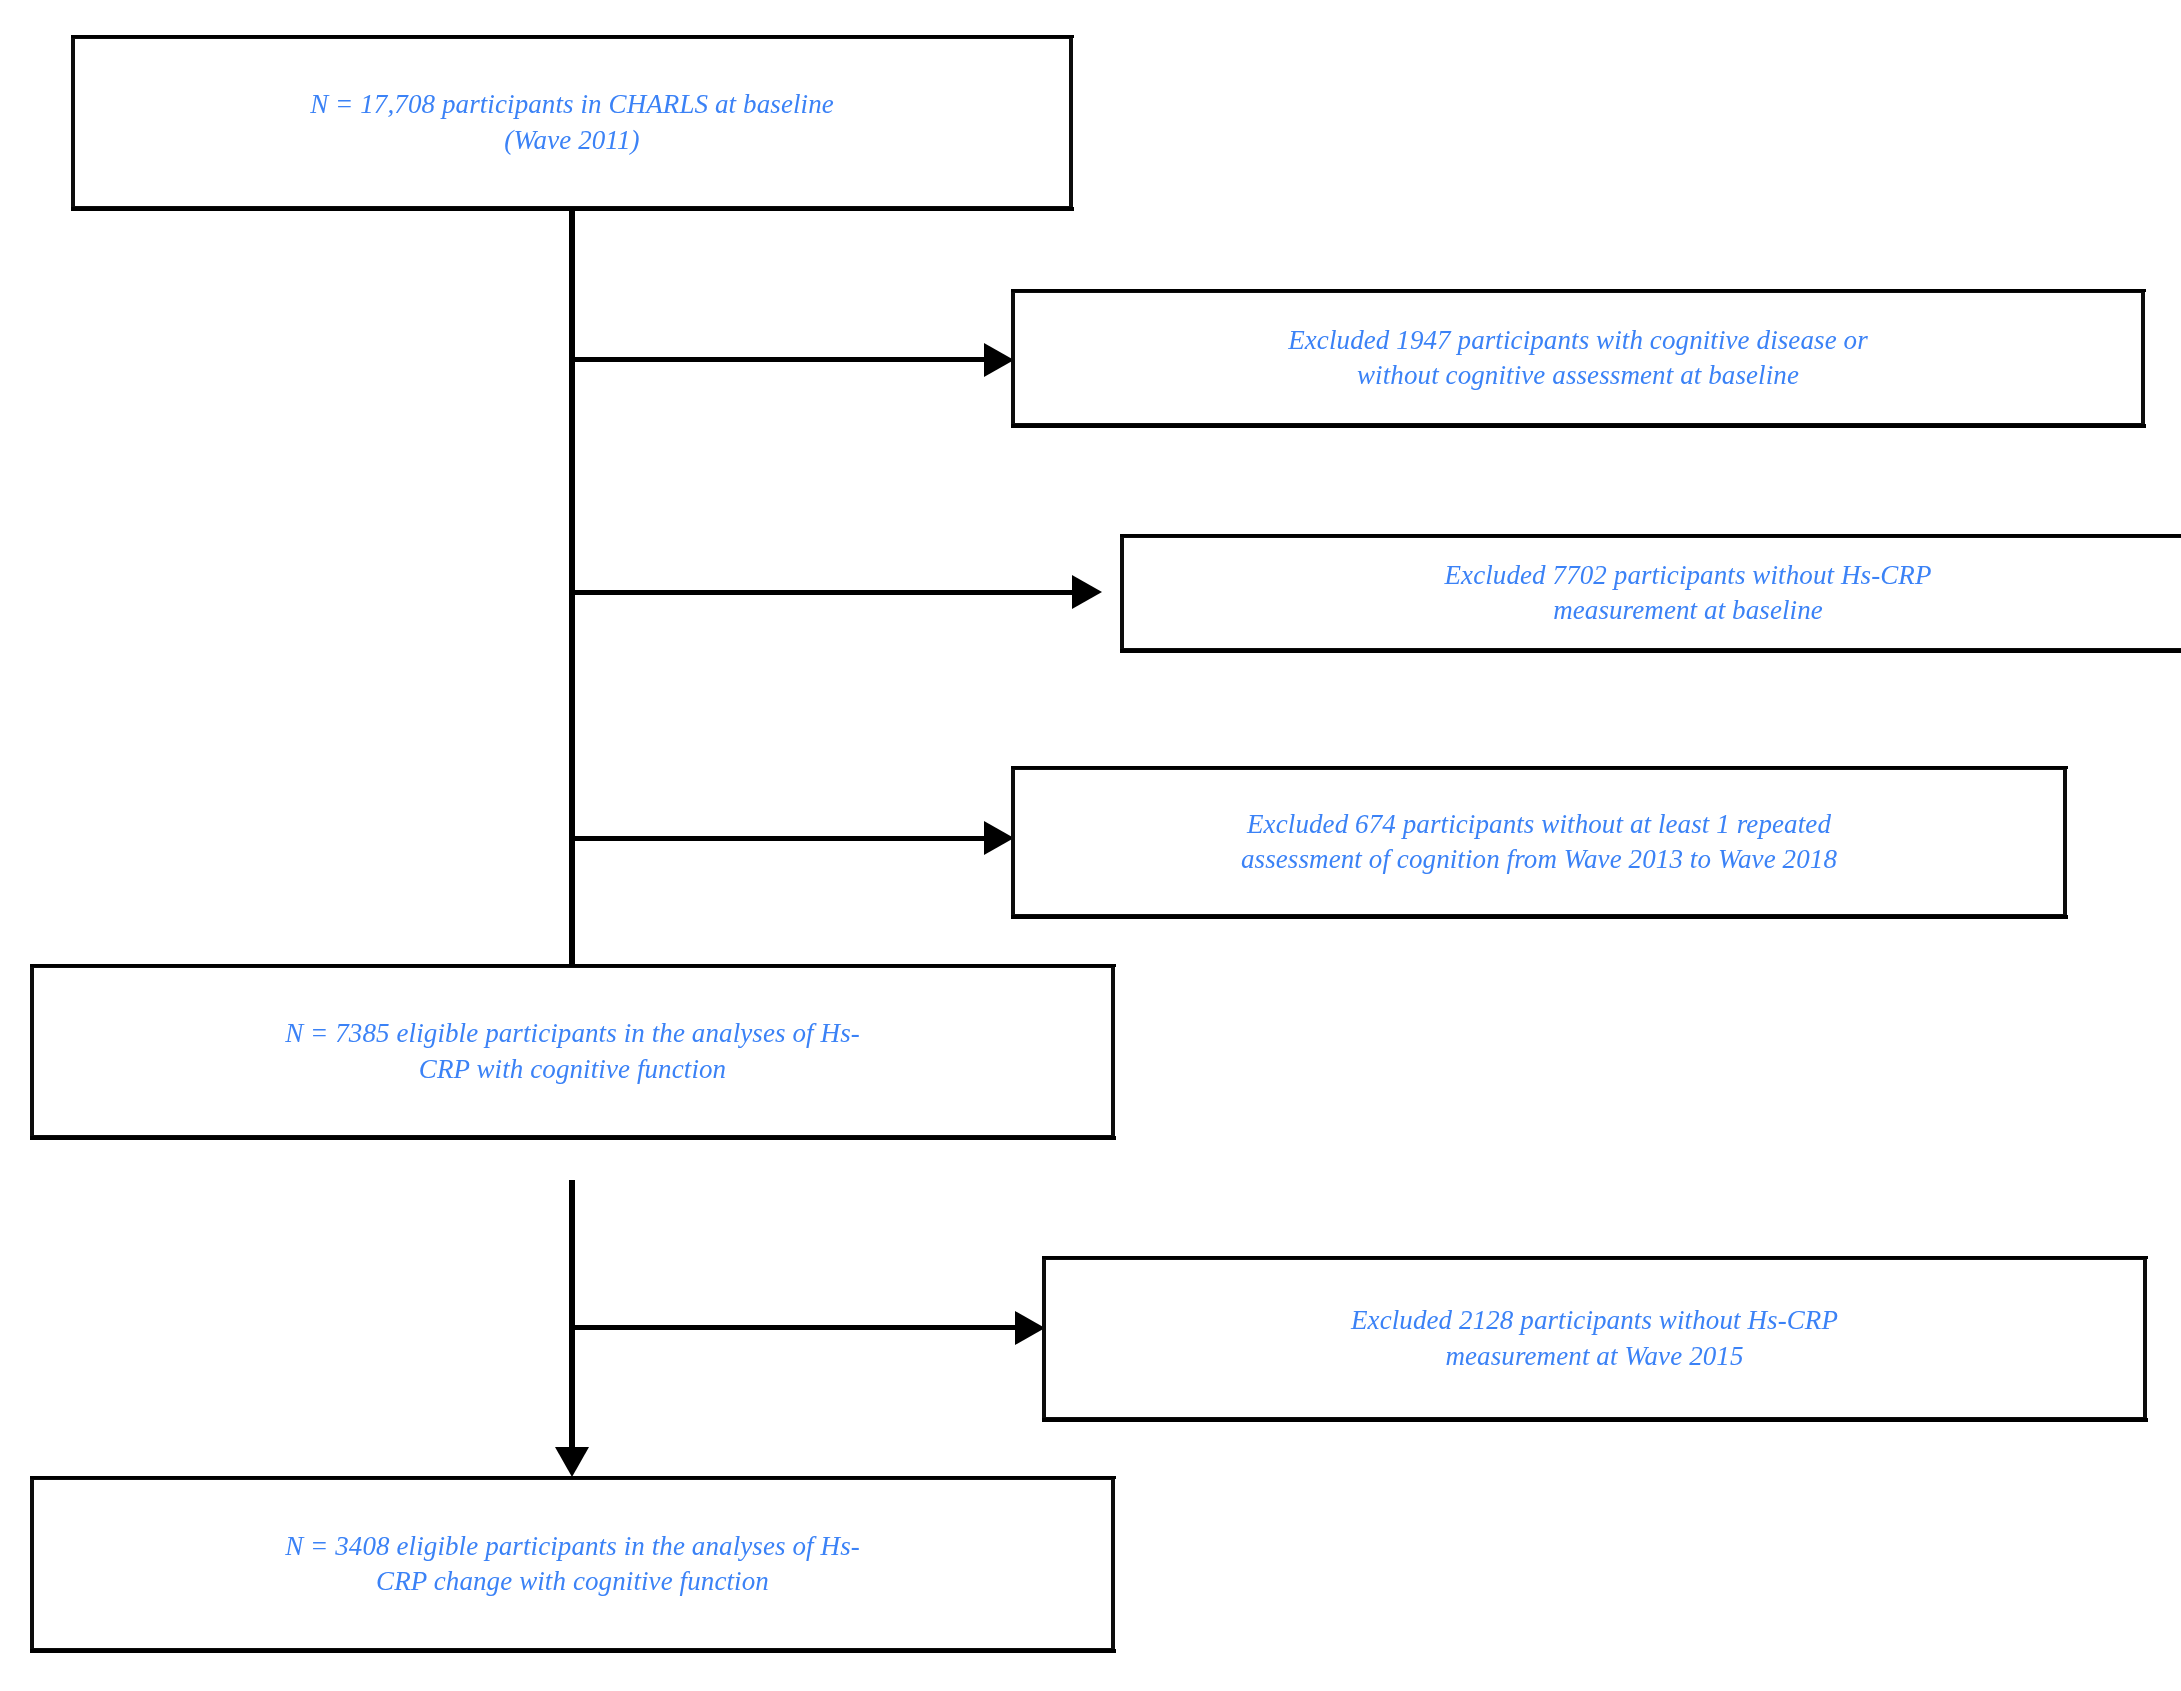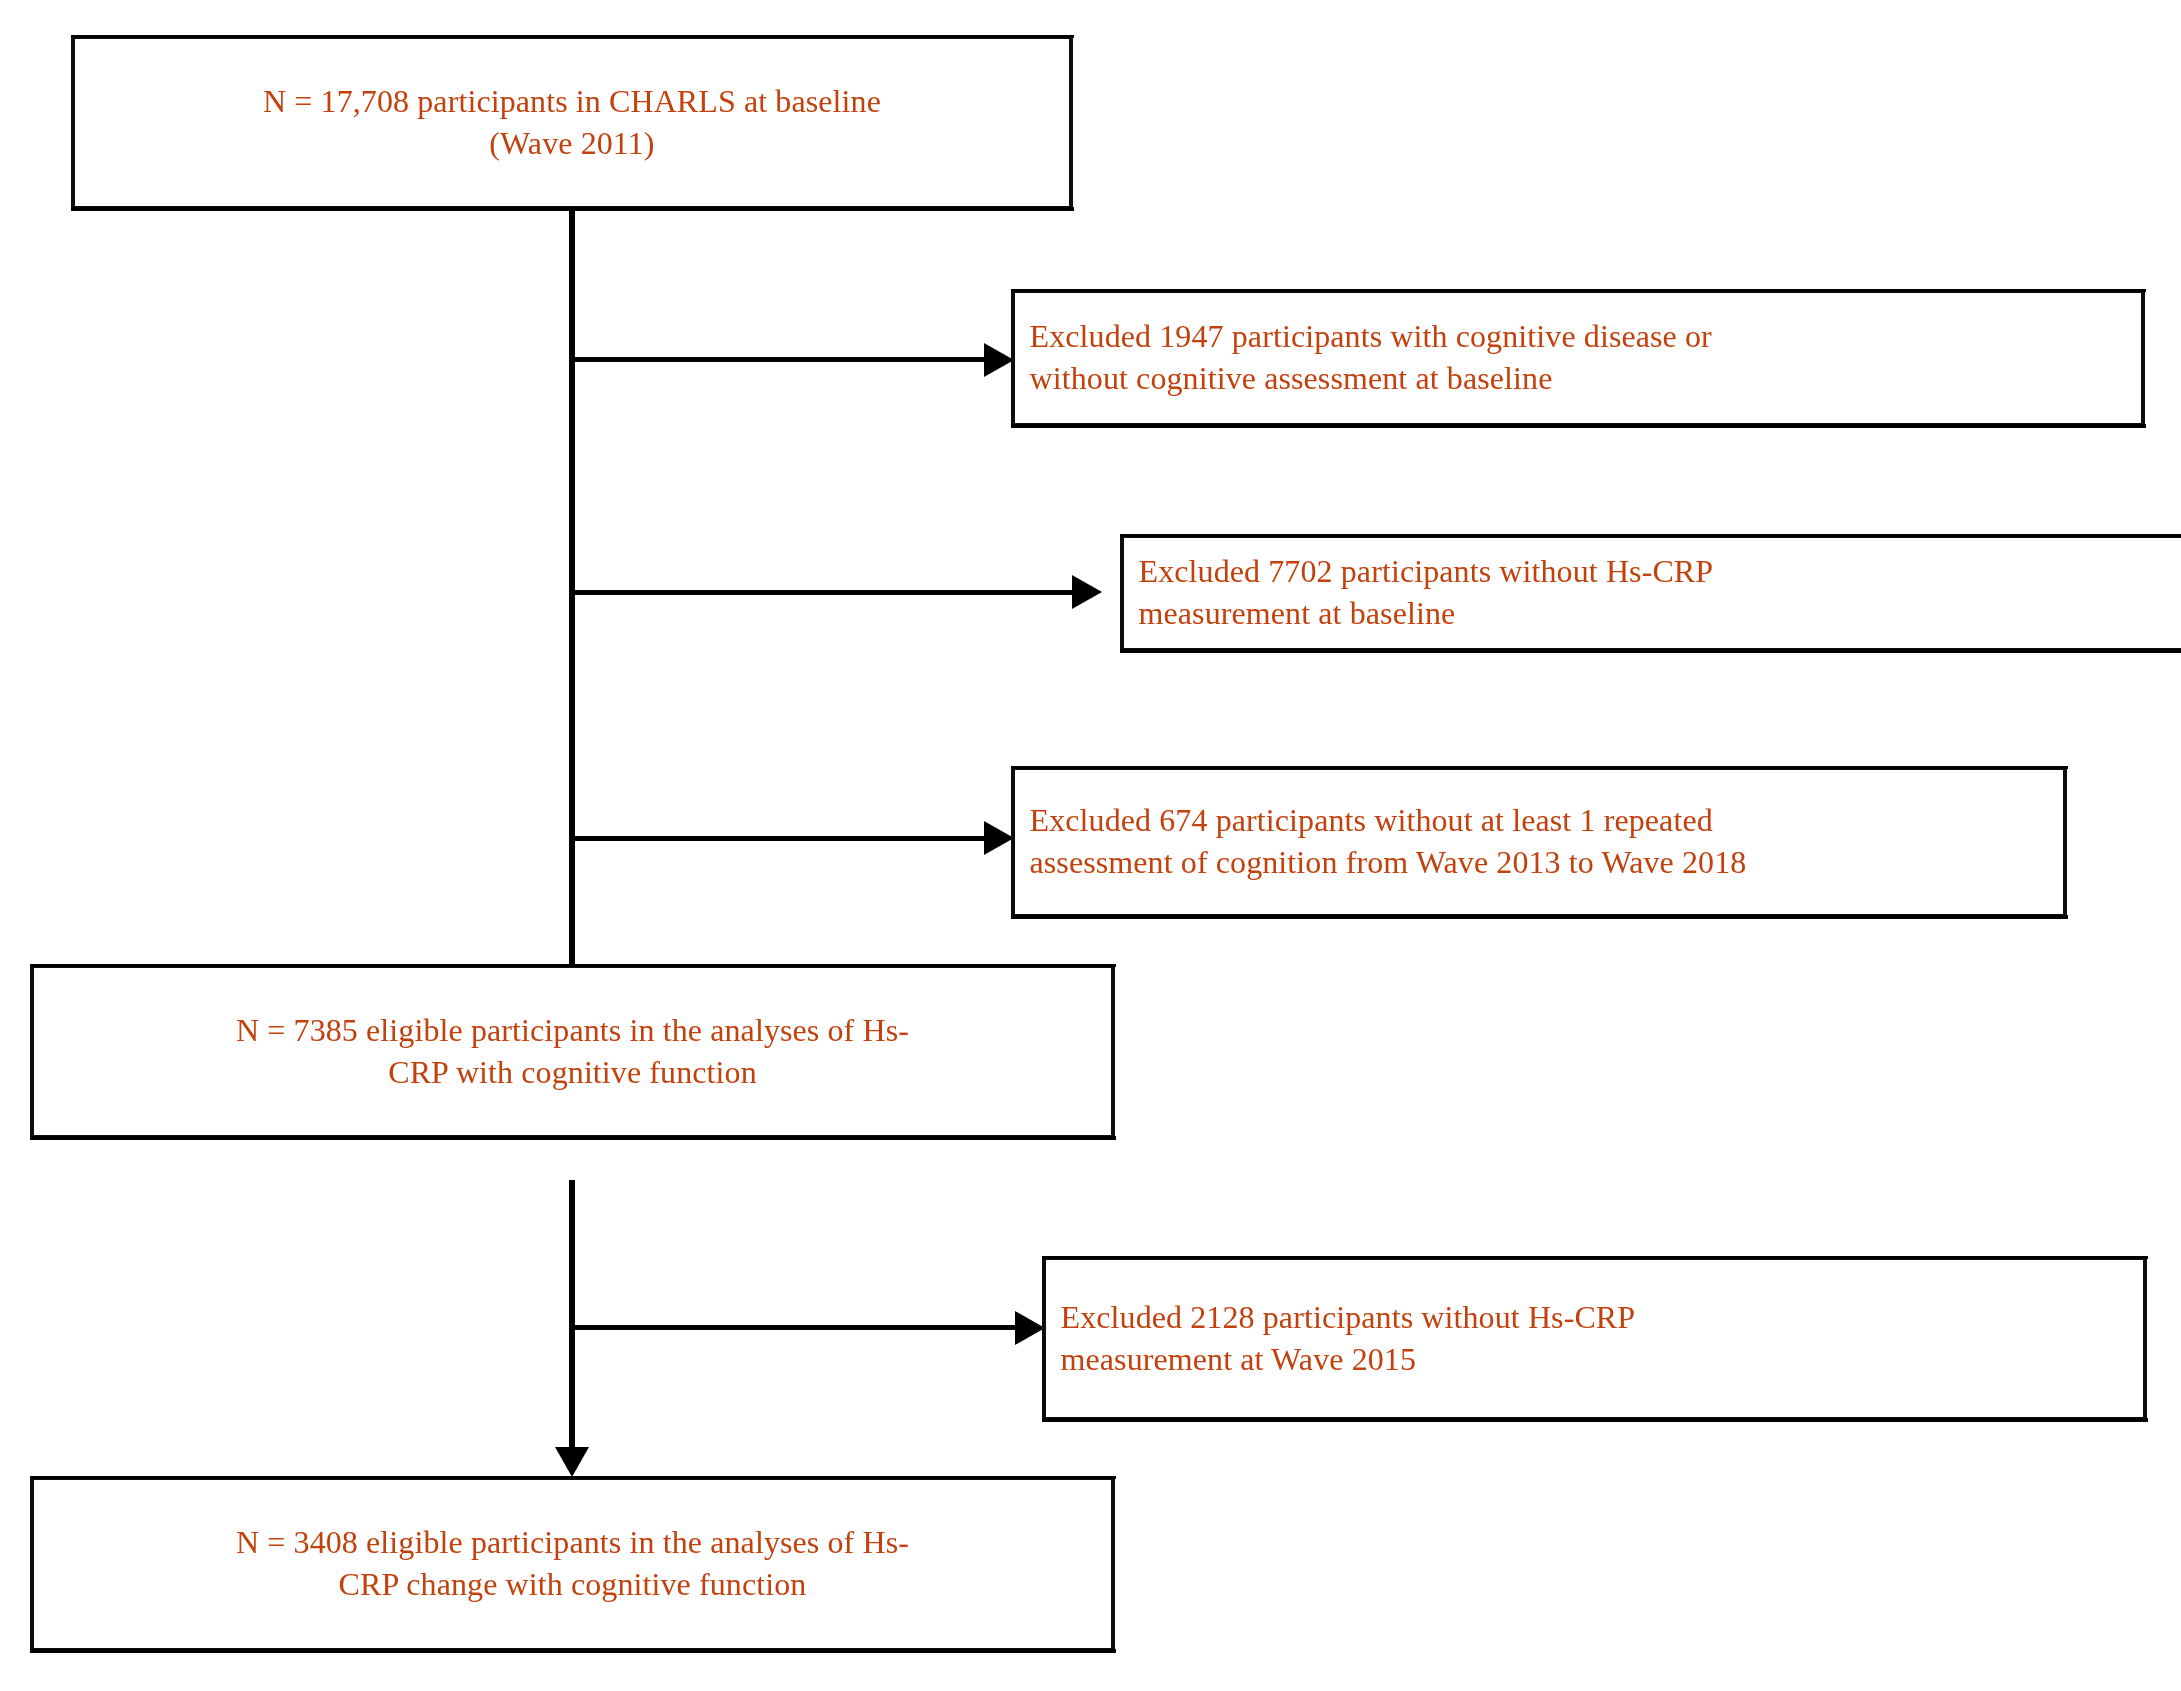--- a/index.html
+++ b/index.html
@@ -27,27 +27,28 @@
     background: #ffffff;
     border: 4.5px solid #0d0d0d;
     display: flex;
     align-items: center;
     justify-content: center;
     padding: 3.6px 14.5px;
   }
   .node .node-text {
     display: block;
     width: 100%;
-    font-size: 32px;
+    font-size: 27px;
     line-height: 1.30;
     letter-spacing: 0.1px;
     white-space: pre-line;
-    color: #c2410c;
+    color: #3b82f6;
+    font-style: italic;
   }
-  .node.center .node-text { text-align: left; }
+  .node.center .node-text { text-align: center; }
   .node.lead  .node-text { text-align: center; }
 
   
   .node::before,
   .node::after {
     content: "";
     position: absolute;
     left: -4.5px;
     right: -4.5px;
     height: 3.6px;

